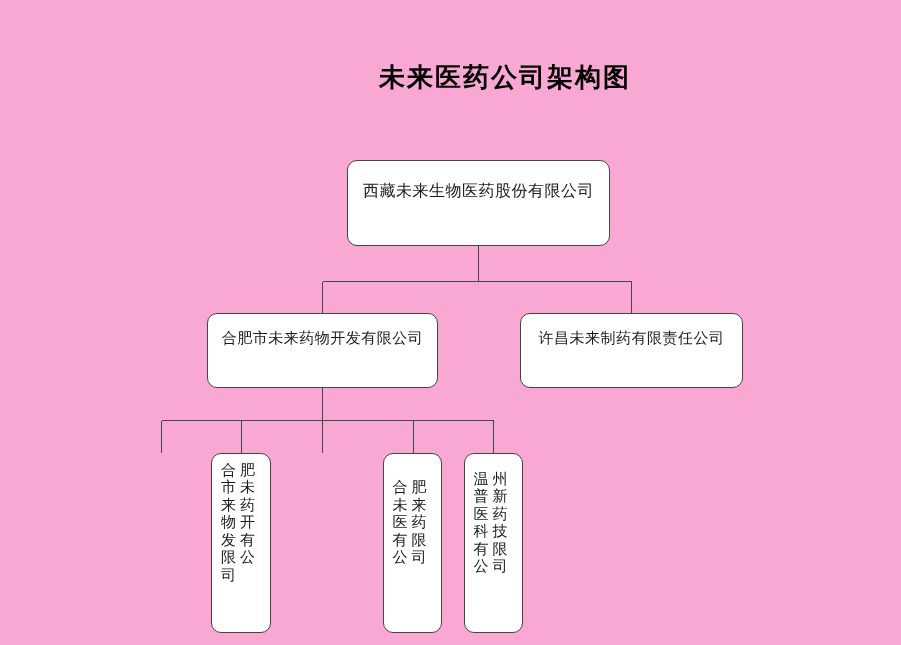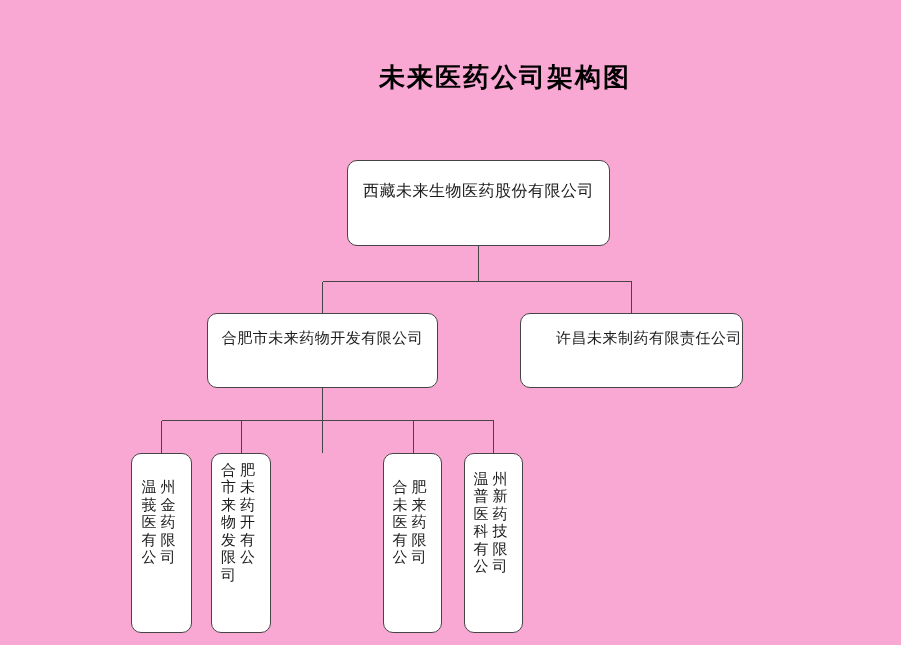--- a/index.html
+++ b/index.html
@@ -43,21 +43,21 @@
     font-size: 15px;
     letter-spacing: 0.5px;
     white-space: nowrap;
     color: #1a1a1a;
   }
   
   .node.root { left: 347px; top: 160px; width: 263px; height: 86px; padding-top: 20px; }
   .node.root .label { font-size: 16px; }
   
   .node.l2a { left: 207px; top: 313px; width: 231px; height: 75px; padding-top: 15px; }
-  .node.l2b { left: 520px; top: 313px; width: 223px; height: 75px; padding-top: 15px; justify-content: flex-end; }
+  .node.l2b { left: 520px; top: 313px; width: 223px; height: 75px; padding-top: 15px; }
   
   .node.leaf {
     top: 453px;
     height: 180px;
     flex-direction: column;
     align-items: center;
     justify-content: center;
     padding-bottom: 40px;
   }
   .node.leaf .label {
@@ -103,23 +103,20 @@
   </div>
 
   <div class="node l2a">
     <span class="label">合肥市未来药物开发有限公司</span>
   </div>
 
   <div class="node l2b">
     <span class="label">许昌未来制药有限责任公司</span>
   </div>
 
-  <div class="node leaf c1">
-    <span class="label">温州莪金医药有限公司</span>
-  </div>
 
   <div class="node leaf c2">
     <span class="label">合肥市未来药物开发有限公司</span>
   </div>
 
 
   <div class="node leaf c4">
     <span class="label">合肥未来医药有限公司</span>
   </div>
 

